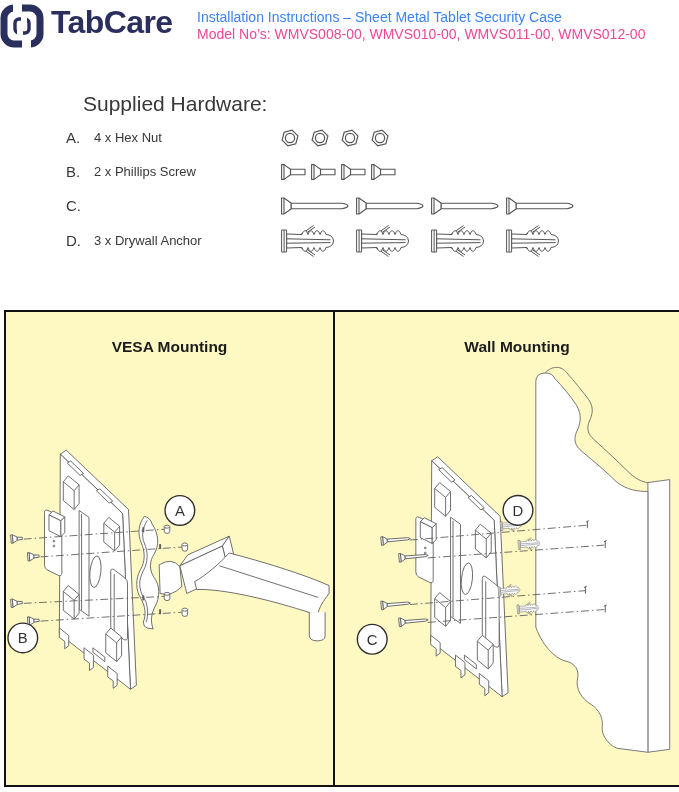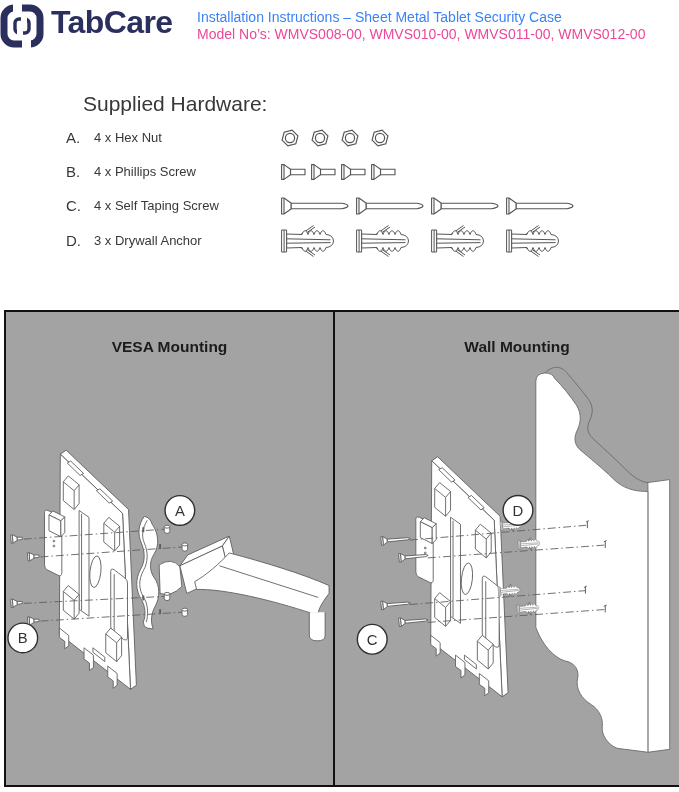--- a/index.html
+++ b/index.html
@@ -17,21 +17,21 @@
   
   .hw-heading{position:absolute;left:83px;top:92px;font-size:21px}
   .hw-row{position:absolute;left:66px;right:0;height:35px;display:flex;align-items:center}
   .hw-row.r1{top:120px}.hw-row.r2{top:154px}.hw-row.r3{top:188px}.hw-row.r4{top:223px}
   .hw-letter{width:28px;font-size:15px}
   .hw-label{font-size:13px}
   .hw-icons{position:absolute;left:215px;top:0;height:100%;display:flex;align-items:center}
   .g12{gap:12px}.g5{gap:5px}.g7{gap:7px}.g8{gap:8px}
   
   .panels{position:absolute;left:4px;top:310px;display:flex}
-  .panel{position:relative;height:477px;box-sizing:border-box;border:2px solid #111;background:#a3a3a3}
+  .panel{position:relative;height:477px;box-sizing:border-box;border:2px solid #111;background:#fef9c3}
   .panel.left{width:331px}
   .panel.right{width:366px;border-left:none}
   .panel-title{position:absolute;top:26px;left:0;right:0;text-align:center;
     font-weight:bold;font-size:15.5px;color:#1c1c1c}
   .diagram{position:absolute;left:0;top:0;width:100%;height:100%}
   .callout-circle{fill:#fff;stroke:#2e2e2e;stroke-width:1.4}
   .callout-letter{font-family:"Liberation Sans",sans-serif;font-size:15px;fill:#333;
     text-anchor:middle}
   .dash{stroke:#5f5f5f;stroke-width:0.9;fill:none;stroke-dasharray:8 3 1.5 3}
   .hiddefs{position:absolute;width:0;height:0;overflow:hidden}
@@ -151,40 +151,39 @@
           <use href="#g-hexnut"></use>
         </svg>
       <svg width="18" height="18">
           <use href="#g-hexnut"></use>
         </svg>
     </span>
   </div>
 
   <div class="hw-row r2">
     <span class="hw-letter">B.</span>
-    <span class="hw-label">4 x Phillips Screw</span>
+    <span class="hw-label">2 x Phillips Screw</span>
     <span class="hw-icons g5">
       <svg width="25" height="16">
           <use href="#g-screwB"></use>
         </svg>
       <svg width="25" height="16">
           <use href="#g-screwB"></use>
         </svg>
       <svg width="25" height="16">
           <use href="#g-screwB"></use>
         </svg>
       <svg width="25" height="16">
           <use href="#g-screwB"></use>
         </svg>
     </span>
   </div>
 
   <div class="hw-row r3">
     <span class="hw-letter">C.</span>
-    <span class="hw-label">4 x Self Taping Screw</span>
     <span class="hw-icons g7">
       <svg width="68" height="20">
           <use href="#g-screwC"></use>
         </svg>
       <svg width="68" height="20">
           <use href="#g-screwC"></use>
         </svg>
       <svg width="68" height="20">
           <use href="#g-screwC"></use>
         </svg>

